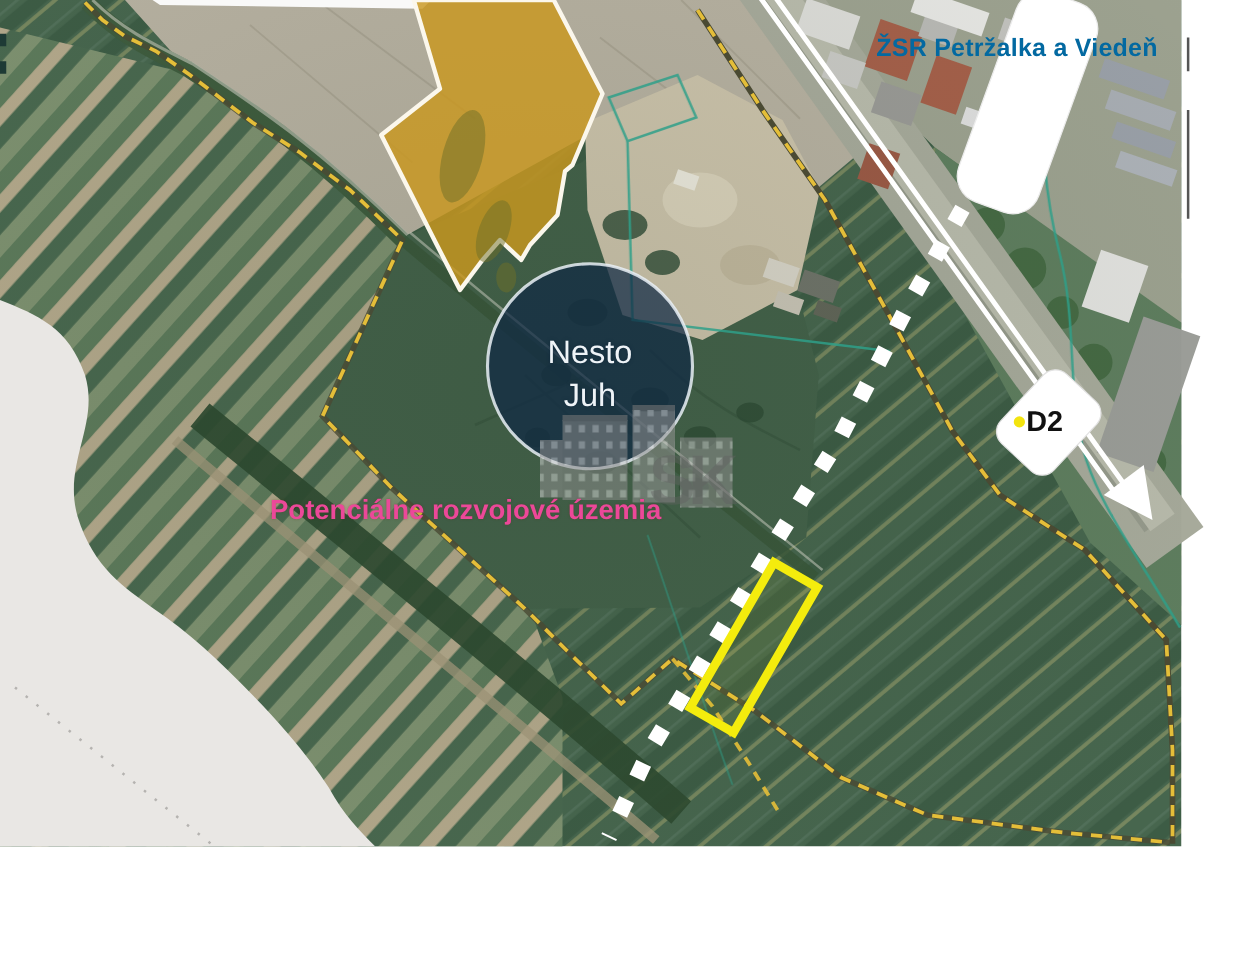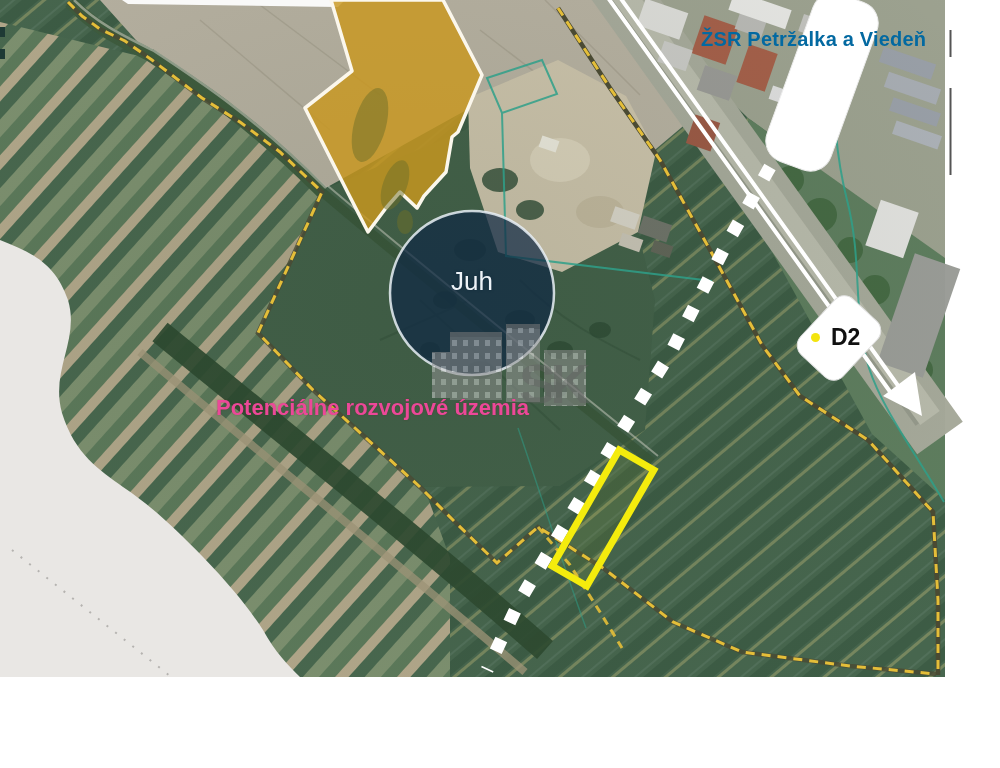--- a/index.html
+++ b/index.html
@@ -2,21 +2,21 @@
 <html><head>
 <meta charset="utf-8">
 <style>
   html,body{margin:0;padding:0;background:#ffffff;font-family:"Liberation Sans",sans-serif;}
   #stage{position:relative;width:1000px;height:768px;background:#ffffff;overflow:hidden;}
   #map-svg{position:absolute;left:0;top:0;}
   .label{position:absolute;white-space:nowrap;}
   .railway-label{left:701px;top:28px;font-size:20px;font-weight:700;color:#0369a1;letter-spacing:.2px;}
   .site-label{left:392px;top:264px;width:160px;text-align:center;color:#eef3f7;font-size:26px;line-height:35px;font-weight:400;text-shadow:0 0 3px rgba(10,30,55,.6);}
   .dev-label{left:216px;top:395px;font-size:22px;font-weight:600;color:#ec4899;text-shadow:0 0 2px rgba(80,50,0,.35);}
-  .d2-label{left:811px;top:324px;display:flex;align-items:center;gap:11px;font-size:23px;font-weight:800;color:#111;}
+  .d2-label{left:811px;top:324px;display:flex;align-items:center;gap:1px;font-size:23px;font-weight:800;color:#111;}
   .d2-dot{width:9px;height:9px;border-radius:50%;background:#f3e40f;display:inline-block;}
   .sk-watermark{left:519px;top:356px;font-size:56px;font-weight:700;letter-spacing:-6px;line-height:1;color:rgba(98,98,98,.42);}
 </style>
 </head>
 <body>
 
 <div id="stage">
 <svg id="map-svg" width="1000" height="768" viewBox="0 0 1000 768">
   <defs>
     <pattern id="patDark" width="34" height="34" patternUnits="userSpaceOnUse" patternTransform="rotate(50)">
@@ -186,20 +186,21 @@
       <rect x="544" y="350" width="42" height="56" fill="url(#win)"></rect>
     </g>
 
     <path d="M950.5,30 L950.5,57 M950.5,88 L950.5,175" stroke="#555555" stroke-width="2" fill="none"></path>
   </g>
 </svg>
 
 <div class="label railway-label">ŽSR Petržalka a Viedeň</div>
 
 <div class="label site-label">
+  <div>Nesto</div>
   <div>Juh</div>
 </div>
 
 <div class="label sk-watermark">SK</div>
 
 <div class="label dev-label">Potenciálne rozvojové územia</div>
 
 <div class="label d2-label">
   <span class="d2-dot"></span>
   <span>D2</span>

